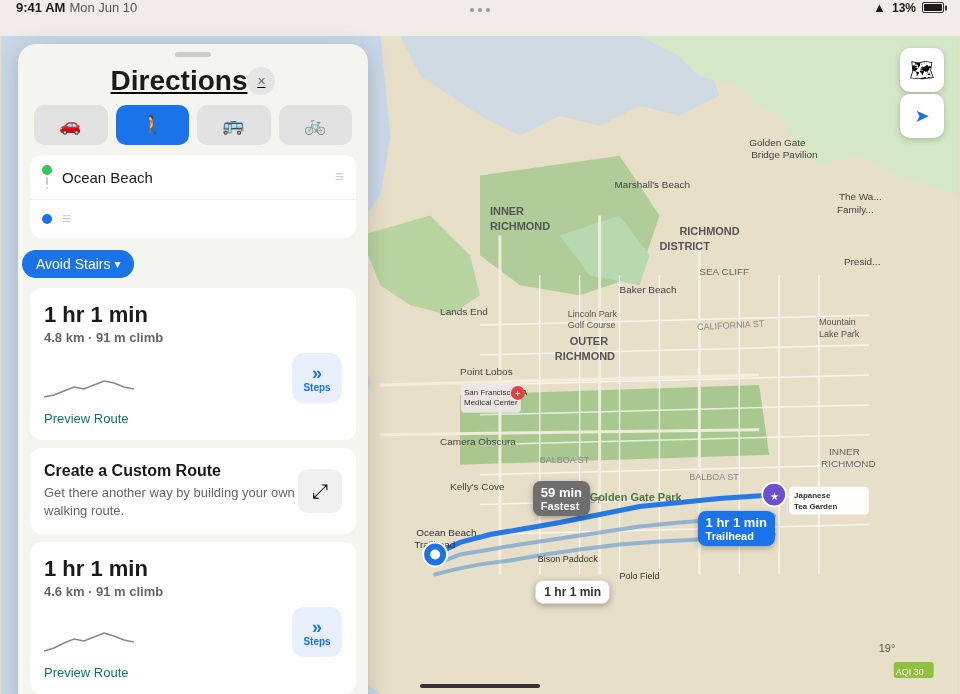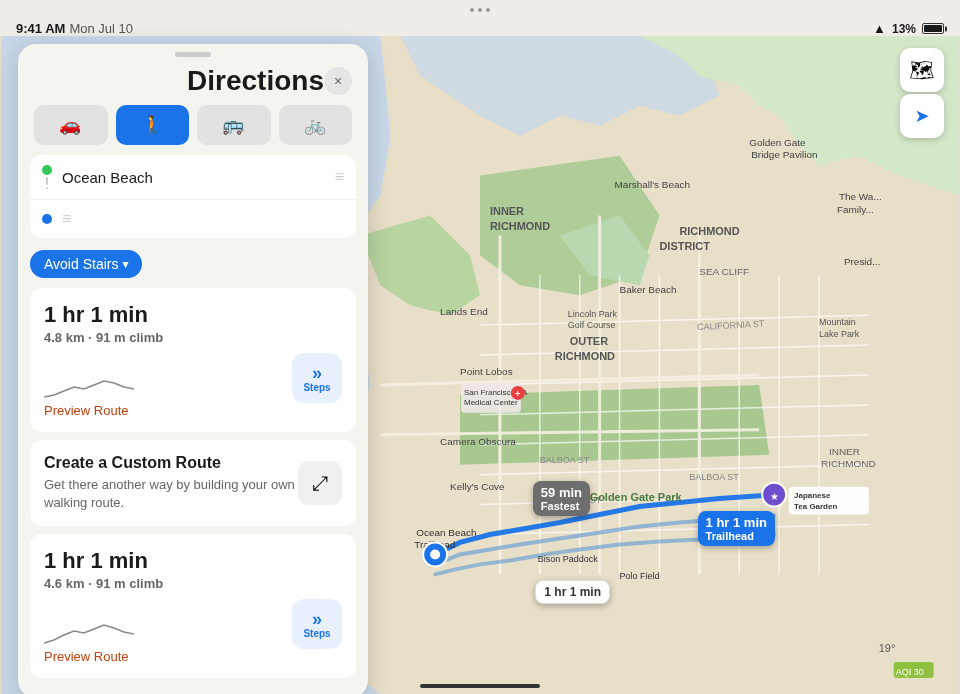--- a/index.html
+++ b/index.html
@@ -12,21 +12,21 @@
       position: relative;
     }
 
     
     .status-bar {
       position: absolute;
       top: 0; left: 0; right: 0;
       height: 36px;
       background: #f0ede8;
       display: flex;
-      align-items: flex-end;
+      align-items: flex-start;
       justify-content: space-between;
       padding: 0 16px;
       z-index: 100;
       font-size: 13px;
       font-weight: 600;
       color: #1a1a1a;
     }
     .status-right {
       display: flex;
       align-items: center;
@@ -156,22 +156,23 @@
     .sidebar-handle {
       width: 36px;
       height: 5px;
       background: #ccc;
       border-radius: 3px;
       margin: 8px auto 4px;
     }
     .sidebar-header {
       display: flex;
       align-items: center;
-      justify-content: flex-end;
+      justify-content: center;
       padding: 4px 16px 8px;
+      text-decoration: underline;
     }
     .sidebar-title {
       font-size: 28px;
       font-weight: 700;
       color: #1a1a1a;
     }
     .close-btn {
       width: 28px;
       height: 28px;
       background: #e5e5e5;
@@ -243,21 +244,21 @@
       color: #1a1a1a;
     }
     .reorder-icon {
       color: #ccc;
       font-size: 16px;
       cursor: pointer;
     }
 
     
     .filter-row {
-      padding: 2px 12px 10px;
+      padding: 2px 4px 10px;
     }
     .avoid-btn {
       background: #1a73e8;
       color: white;
       border-radius: 20px;
       padding: 6px 14px;
       font-size: 14px;
       font-weight: 500;
       display: inline-flex;
       align-items: center;
@@ -311,22 +312,23 @@
       color: #1a73e8;
       font-size: 10px;
       font-weight: 600;
     }
     .steps-chevron {
       font-size: 18px;
       font-weight: 700;
       line-height: 1;
     }
     .preview-link {
-      color: #c2410c;
+      color: #0f766e;
       font-size: 13px;
+      margin-top: 8px;
       display: block;
       cursor: pointer;
     }
 
     
     .custom-route-card {
       background: white;
       border-radius: 12px;
       margin: 0 12px 8px;
       padding: 14px;
@@ -368,21 +370,21 @@
       background: #333;
       border-radius: 2px;
       z-index: 300;
     }
   </style>
 </head>
 <body>
 
 <div class="status-bar">
   <span>9:41 AM</span>
-  <span style="margin-left:4px; font-weight:400; color:#555;">Mon Jul 10</span>
+  <span style="margin-left:4px; font-weight:400; color:#555;">Mon Jun 10</span>
   <div style="flex:1"></div>
   <div class="status-right">
 
     <span style="font-size:13px;">▲</span>
 
     <span>13%</span>
 
     <div class="battery-icon">
       <div class="battery-fill" style="width:calc(100% - 2px)"></div>
     </div>

